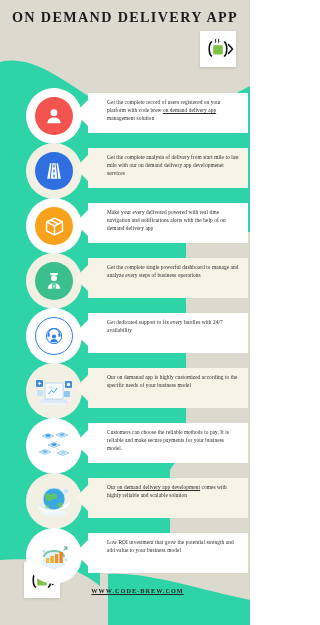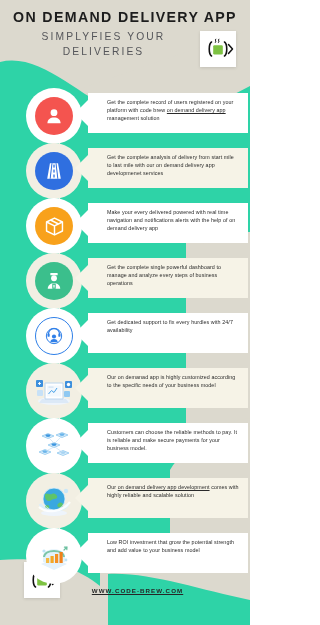--- a/index.html
+++ b/index.html
@@ -9,20 +9,21 @@
   }
   body {
     font-family: "Liberation Sans", sans-serif;
   }
   #infographic {
     position: relative;
     width: 250px;
     height: 625px;
     overflow: hidden;
     background: #dcd9ce;
+    font-family: Liberation Serif, serif;
   }
   
   .bg-svg {
     position: absolute;
     inset: 0;
     width: 250px;
     height: 625px;
     display: block;
   }
   
@@ -175,21 +176,20 @@
     <path d="M186,232 C196,244 206,246 214,242 L214,232 Z" fill="#dcd9ce"></path>
     <path d="M250,418 C216,422 192,440 180,470 C172,492 170,520 170,556 L250,556 Z" fill="#dcd9ce"></path>
 
     <path d="M0,560 C40,556 76,566 100,586 L100,625 L0,625 Z" fill="#dcd9ce"></path>
     <path d="M100,570 C140,566 170,560 200,548 L250,540 L250,625 L100,625 Z" fill="#dcd9ce"></path>
     <path d="M108,574 C150,572 200,590 250,600 L250,625 L108,625 Z" fill="#2ed3a7"></path>
   </svg>
 
   <div class="header">
     <div class="title">ON DEMAND DELIVERY APP</div>
-    <div class="subtitle">SIMPLYFIES YOUR DELIVERIES</div>
   </div>
 
   <div class="logo-box logo-top">
     <svg viewBox="0 0 36 36">
       <path d="M11.5 11 C8.5 13 8.5 23 11.5 25" stroke="#111" stroke-width="1.6" fill="none" stroke-linecap="round"></path>
       <path d="M24.5 11 C27.5 13 27.5 23 24.5 25" stroke="#111" stroke-width="1.6" fill="none" stroke-linecap="round"></path>
       <rect x="13.2" y="14.2" width="9.6" height="9.2" rx="1.2" fill="#7dc242"></rect>
       <path d="M15.5 11.5 c1.4-1 -1.2-2.2 0.2-3.4" stroke="#111" stroke-width="1" fill="none" stroke-linecap="round"></path>
       <path d="M18.6 11.5 c1.4-1 -1.2-2.2 0.2-3.4" stroke="#111" stroke-width="1" fill="none" stroke-linecap="round"></path>
       <path d="M28.5 13.5 L32.5 18 L28.5 22.5" stroke="#111" stroke-width="1.5" fill="none" stroke-linecap="round" stroke-linejoin="round"></path>

